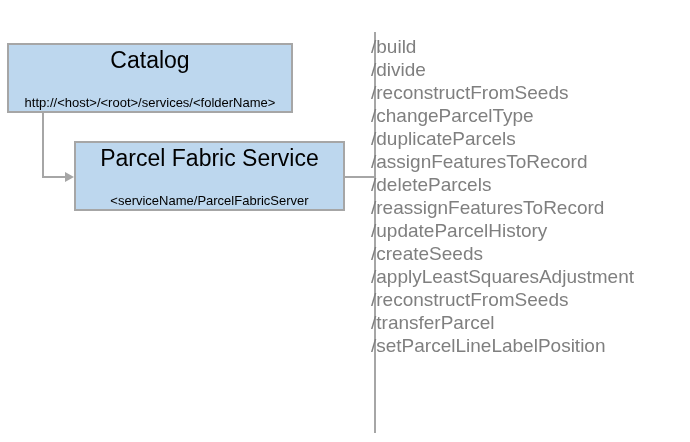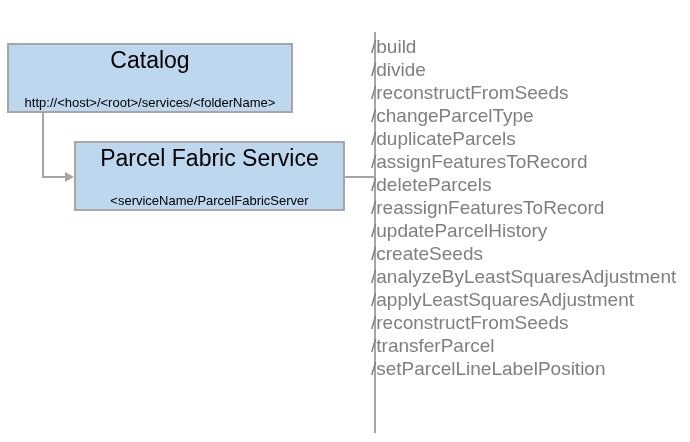--- a/index.html
+++ b/index.html
@@ -135,20 +135,19 @@
     <div class="endpoint-item">/build</div>
     <div class="endpoint-item">/divide</div>
     <div class="endpoint-item">/reconstructFromSeeds</div>
     <div class="endpoint-item">/changeParcelType</div>
     <div class="endpoint-item">/duplicateParcels</div>
     <div class="endpoint-item">/assignFeaturesToRecord</div>
     <div class="endpoint-item">/deleteParcels</div>
     <div class="endpoint-item">/reassignFeaturesToRecord</div>
     <div class="endpoint-item">/updateParcelHistory</div>
     <div class="endpoint-item">/createSeeds</div>
-    <div class="endpoint-item">/analyzeByLeastSquaresAdjustment</div>
     <div class="endpoint-item">/applyLeastSquaresAdjustment</div>
     <div class="endpoint-item">/reconstructFromSeeds</div>
     <div class="endpoint-item">/transferParcel</div>
     <div class="endpoint-item">/setParcelLineLabelPosition</div>
   </div>
 
 </div>
 
 </body></html>

